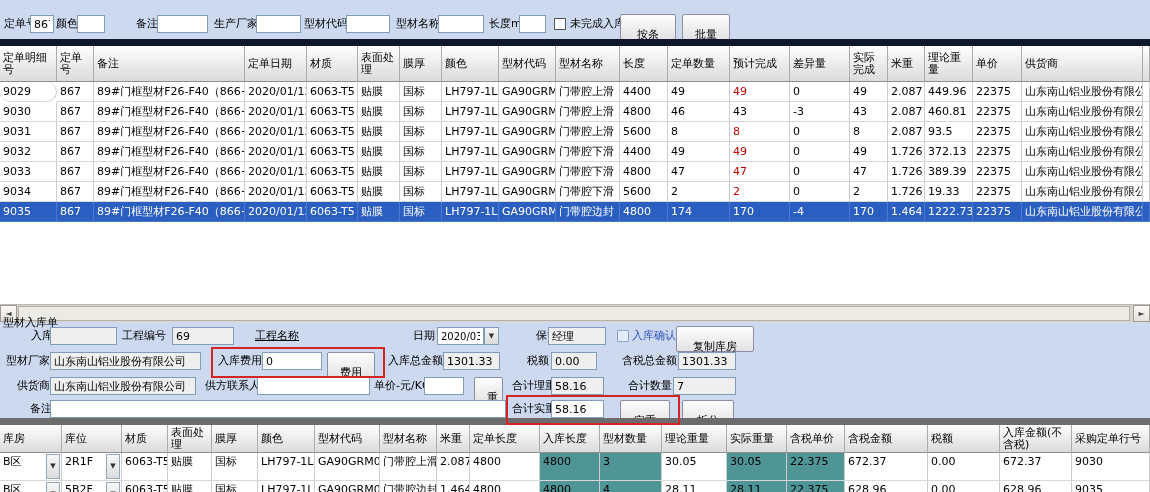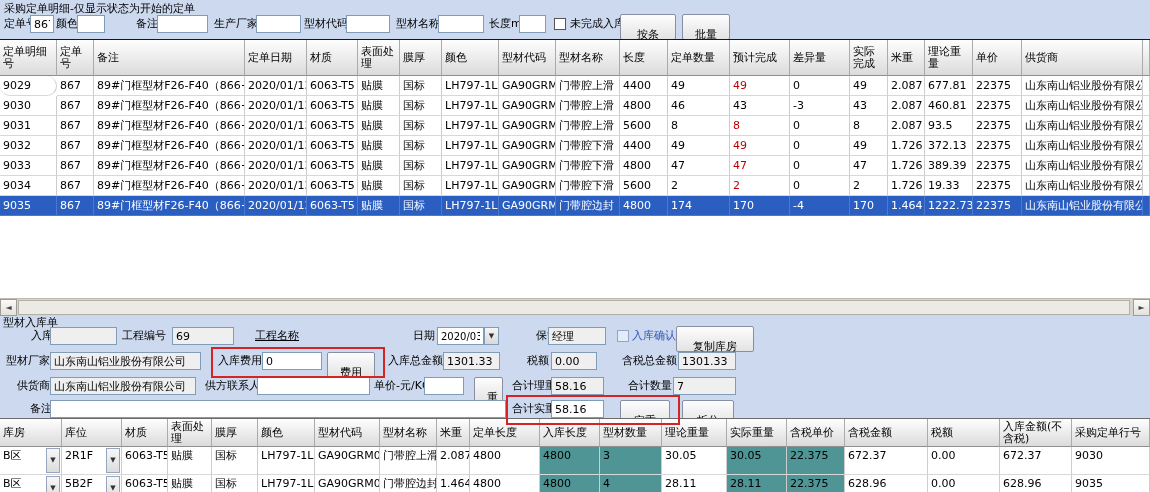--- a/index.html
+++ b/index.html
@@ -9,21 +9,21 @@
   .tb{position:absolute;height:18px;box-sizing:border-box;border:1px solid #7f9db9;background:#fff;
       font-family:"DejaVu Sans","Liberation Sans",sans-serif;font-size:11px;padding:0 3px;color:#000;}
   .tb.ro{background:#efefef;}
   .btn{position:absolute;box-sizing:border-box;border:1px solid #888fa3;border-radius:2px;
        background:linear-gradient(#fdfdfd,#e3e3e3);font-family:"DejaVu Sans","Liberation Sans",sans-serif;
        font-size:11px;padding:12px;cursor:default;}
   .cb{position:absolute;width:12px;height:12px;box-sizing:border-box;background:#fff;border:1px solid #555;}
   .cb.lt{background:#e3ebfa;border-color:#8fa6c8;}
   .redbox{position:absolute;border:2px solid #d42424;pointer-events:none;z-index:5;}
   
-  .grid{position:absolute;left:0;width:1150px;background:#fff;overflow:hidden;border-top:1px solid #0f172a;}
+  .grid{position:absolute;left:0;width:1150px;background:#fff;overflow:hidden;border-top:7px solid #0f172a;}
   .thead{display:flex;}
   .th{box-sizing:border-box;display:flex;align-items:center;padding:1px 3px;line-height:12px;
       border-right:1px solid #ababab;border-bottom:1px solid #8f8f8f;
       background:linear-gradient(#fefefe,#dbdbdb);overflow:hidden;}
   .tr{display:flex;}
   .td{box-sizing:border-box;padding:0 3px;border-right:1px solid #cdcdcd;border-bottom:1px solid #d8d8d8;
       overflow:hidden;white-space:nowrap;position:relative;}
   #top-grid .thead{height:36px;}
   #top-grid .tr{height:20px;line-height:19px;}
   #bot-grid .thead{height:28px;}
@@ -45,21 +45,20 @@
   .dgroup .tb{left:0;top:0;}
   .drop{position:absolute;right:0;top:0;width:15px;height:18px;box-sizing:border-box;border:1px solid #7f9db9;
         background:linear-gradient(#f5f5f5,#d9d9d9);font-size:7px;color:#333;display:flex;align-items:center;justify-content:center;}
   .blue{color:#3457be;}
 </style>
 </head>
 <body>
 
 <div class="app">
 
-  <div class="lbl" style="left:4px;top:0px;">采购定单明细-仅显示状态为开始的定单</div>
 
   <span class="lbl" style="left:4px;top:15px;">定单号</span>
   <input class="tb" style="left: 30px; top: 15px; width: 24px;" value="867">
   <span class="lbl" style="left:56px;top:15px;">颜色</span>
   <input class="tb" style="left: 77px; top: 15px; width: 28px;" value="">
   <span class="lbl" style="left:136px;top:15px;">备注</span>
   <input class="tb" style="left: 157px; top: 15px; width: 51px;" value="">
   <span class="lbl" style="left:214px;top:15px;">生产厂家</span>
   <input class="tb" style="left: 256px; top: 15px; width: 45px;" value="">
   <span class="lbl" style="left:304px;top:15px;">型材代码</span>
@@ -106,21 +105,21 @@
         <div class="td" style="width: 42px;"><span>国标</span></div>
         <div class="td" style="width: 57px;"><span>LH797-1LL0</span></div>
         <div class="td" style="width: 57px;"><span>GA90GRM03</span></div>
         <div class="td" style="width: 64px;"><span>门带腔上滑</span></div>
         <div class="td" style="width: 48px;"><span>4400</span></div>
         <div class="td" style="width: 62px;"><span>49</span></div>
         <div class="td red" style="width: 60px;"><span>49</span></div>
         <div class="td" style="width: 60px;"><span>0</span></div>
         <div class="td" style="width: 38px;"><span>49</span></div>
         <div class="td" style="width: 37px;"><span>2.087</span></div>
-        <div class="td" style="width: 48px;"><span>677.81</span></div>
+        <div class="td" style="width: 48px;"><span>449.96</span></div>
         <div class="td" style="width: 49px;"><span>22375</span></div>
         <div class="td" style="width: 121px;"><span>山东南山铝业股份有限公司</span></div>
         <div class="td" style="width: 7px;"><span></span></div>
       </div>
       <div class="tr">
         <div class="td" style="width: 57px;"><span>9030</span></div>
         <div class="td" style="width: 37px;"><span>867</span></div>
         <div class="td" style="width: 151px;"><span>89#门框型材F26-F40（866+867）</span></div>
         <div class="td" style="width: 62px;"><span>2020/01/13</span></div>
         <div class="td" style="width: 51px;"><span>6063-T5</span></div>

